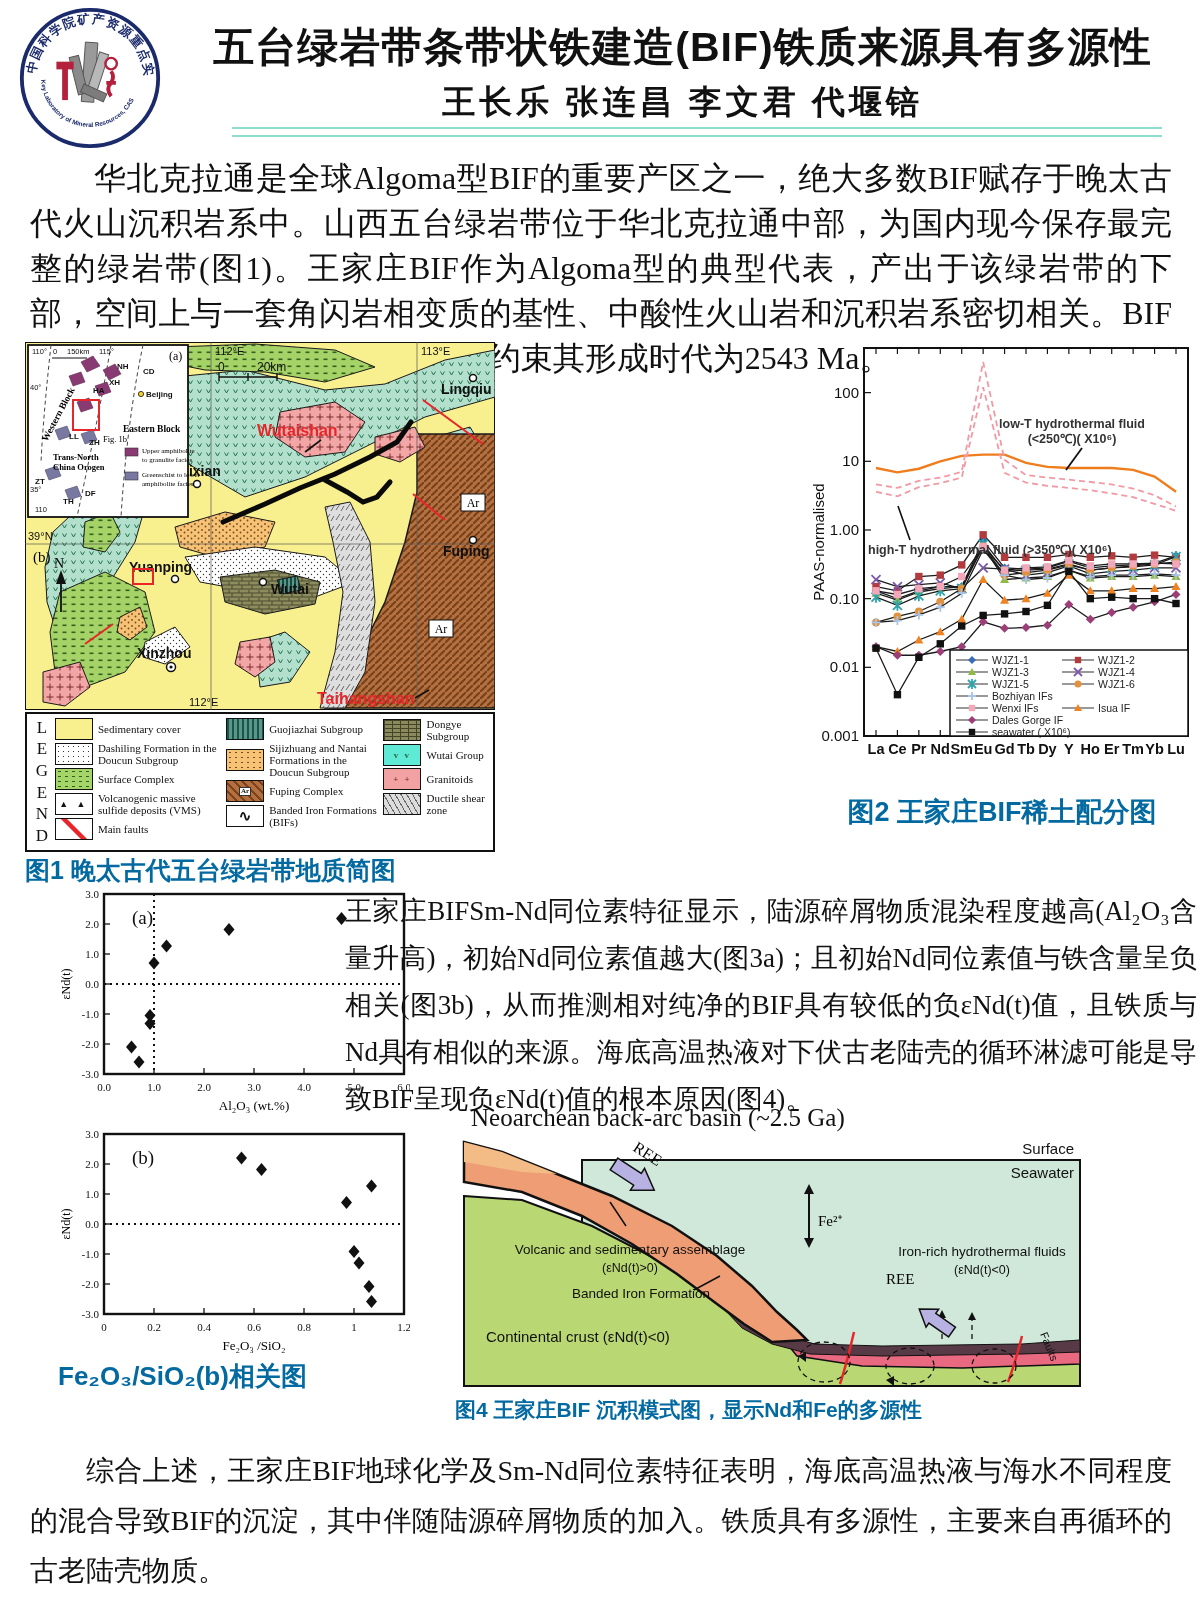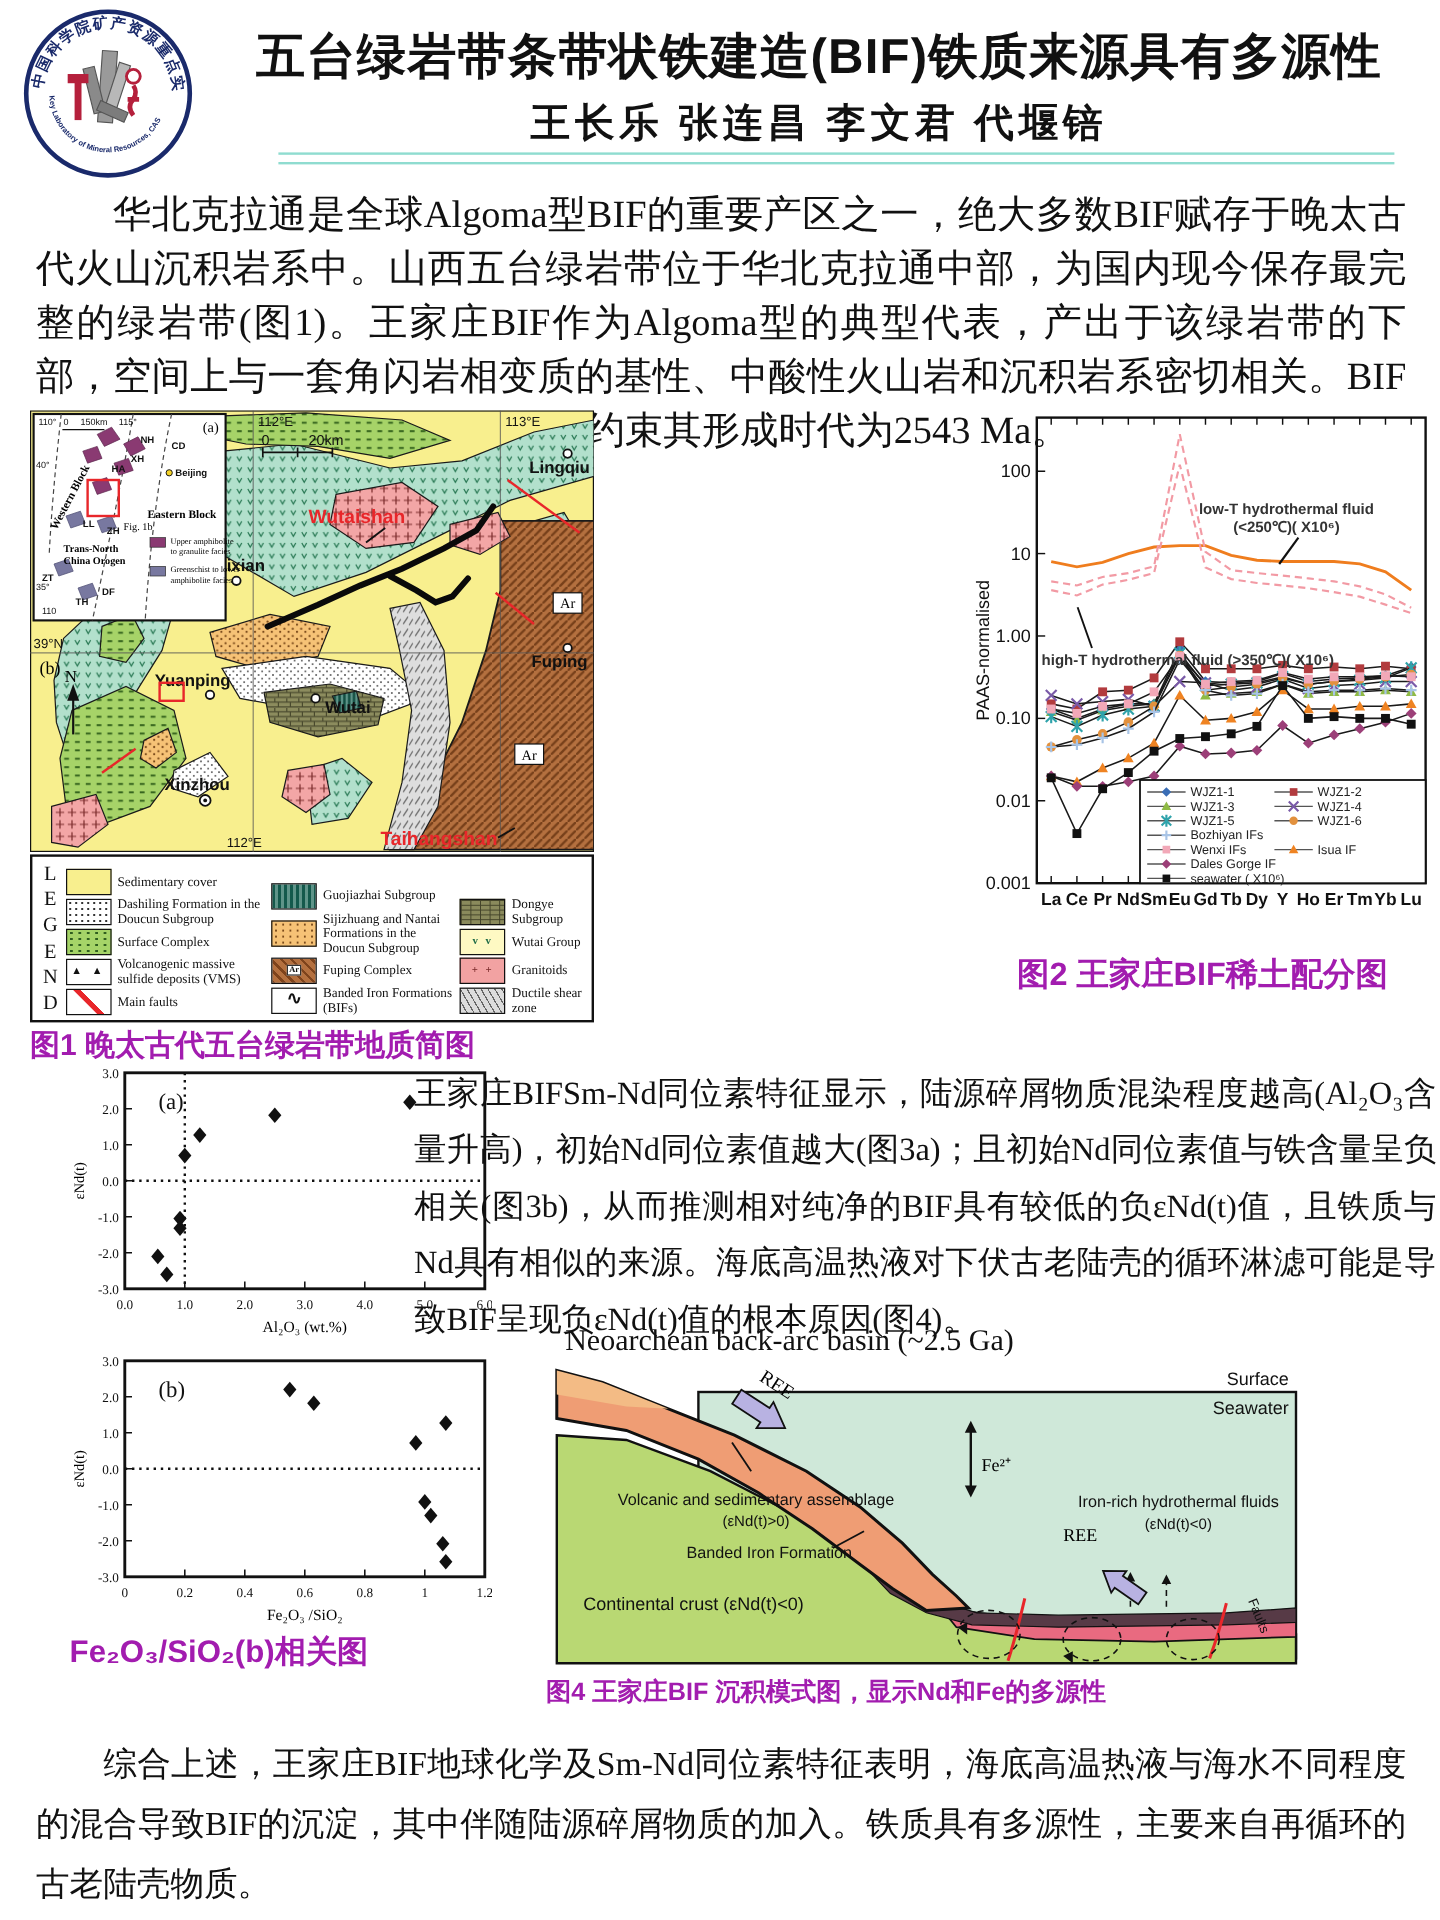--- a/index.html
+++ b/index.html
@@ -9,53 +9,53 @@
   .poster-title{left:195px;top:20px;width:975px;text-align:center;font-size:41px;font-weight:bold;
         font-family:"Liberation Sans",sans-serif;letter-spacing:1px;}
   .poster-authors{left:195px;top:80px;width:975px;text-align:center;font-size:33px;font-weight:bold;
         letter-spacing:4px;}
   .sep{left:232px;top:127px;width:930px;height:6px;border-top:2px solid #8fdcd0;border-bottom:2px solid #8fdcd0;}
   .para{font-size:32px;line-height:45px;text-align:justify;}
   .intro{left:30px;top:156px;width:1142px;text-indent:2em;}
   .midtext{left:505px;top:352px;width:302px;font-size:29px;line-height:55px;text-align:justify;}
   .para2{left:345px;top:888px;width:852px;font-size:27px;line-height:47px;text-align:justify;}
   .concl{left:30px;top:1446px;width:1142px;font-size:28px;line-height:50px;text-indent:2em;text-align:justify;}
-  .figcap{color:#a21caf;font-weight:bold;font-family:"Liberation Sans",sans-serif;}
+  .figcap{color:#0369a1;font-weight:bold;font-family:"Liberation Sans",sans-serif;}
   .cap1{left:25px;top:854px;width:470px;text-align:left;font-size:25px;}
   .cap2{left:806px;top:794px;width:392px;text-align:center;font-size:27px;}
   .cap3{left:58px;top:1360px;width:380px;font-size:26px;line-height:33px;}
   .cap4{left:455px;top:1396px;width:740px;text-align:left;font-size:21px;}
   .fig4title{left:471px;top:1104px;width:740px;text-align:left;font-size:25px;font-family:"Liberation Serif",serif;}
   svg text{font-family:"Liberation Sans",sans-serif;}
   svg .srf{font-family:"Liberation Serif",serif;}
   .ann{font-size:12.5px;font-weight:bold;fill:#333;}
   .ylab{font-size:15px;fill:#111;}
   
   .legend{left:25px;top:712px;width:470px;height:140px;border:2px solid #111;background:#fff;
           display:flex;box-sizing:border-box;padding:3px 2px;}
   .leg-letters{width:26px;display:flex;flex-direction:column;justify-content:space-around;
           align-items:center;font-size:17px;font-family:"Liberation Serif",serif;}
-  .leg-col{display:flex;flex-direction:column;justify-content:flex-end;}
+  .leg-col{display:flex;flex-direction:column;justify-content:flex-start;}
   .leg-col1{width:172px;} .leg-col2{width:158px;} .leg-col3{width:108px;}
   .leg-item{display:flex;align-items:center;margin:1px 0;}
   .sw{width:36px;height:20px;border:1.2px solid #111;margin-right:5px;flex:none;
       display:flex;align-items:center;justify-content:center;font-size:9px;font-weight:bold;line-height:1;}
   .leg-label{font-size:11px;line-height:1.1;font-family:"Liberation Serif",serif;}
   .sw-sedimentary{background:#f8ef8e;}
   .sw-dashiling{background:#fff;background-image:radial-gradient(#333 0.8px,transparent 1px);background-size:5px 5px;}
   .sw-hengshan{background:#a5d468;background-image:radial-gradient(#2f5e1f 1.1px,transparent 1.3px);background-size:7px 5px;}
   .sw-vms{background:#fff;letter-spacing:3px;color:#111;}
   .sw-faults{background:#fff;background-image:linear-gradient(45deg,transparent 44%,#e8262a 45%,#e8262a 55%,transparent 56%);}
   .sw-guojiazhai{background:repeating-linear-gradient(90deg,#14594c 0 2px,#5f9489 2px 5px);}
   .sw-sijizhuang{background:#f6c276;background-image:radial-gradient(#7a4a1a 0.9px,transparent 1.1px);background-size:6px 5px;}
   .sw-fuping{background:repeating-linear-gradient(45deg,#7e431c 0 2px,#b4703f 2px 6px);}
   .sw-fuping i{font-style:normal;background:#fff;border:1px solid #333;padding:0 1px;font-size:7px;}
   .sw-bif{background:#fff;font-size:15px;font-weight:bold;}
   .sw-dongye{background:#8a8a5c;background-image:linear-gradient(#44442a 1px,transparent 1px),linear-gradient(90deg,#44442a 1px,transparent 1px);background-size:8px 4px;}
-  .sw-wutai{background:#fef9c3;color:#1f6b46;letter-spacing:2px;}
+  .sw-wutai{background:#5eead4;color:#1f6b46;letter-spacing:2px;}
   .sw-granitoids{background:#f2a2a2;color:#7a2a2a;letter-spacing:2px;}
   .sw-shear{background:#dcdcdc;background-image:repeating-linear-gradient(60deg,transparent 0 4px,#666 4px 5px);}
 </style>
 </head>
 <body>
 
 <div class="page">
 
   <svg class="abs" style="left:18px;top:6px;" width="144" height="144" viewBox="0 0 150 150">
     <circle cx="75" cy="75" r="71" fill="#fff" stroke="#1a2a6b" stroke-width="4"></circle>

